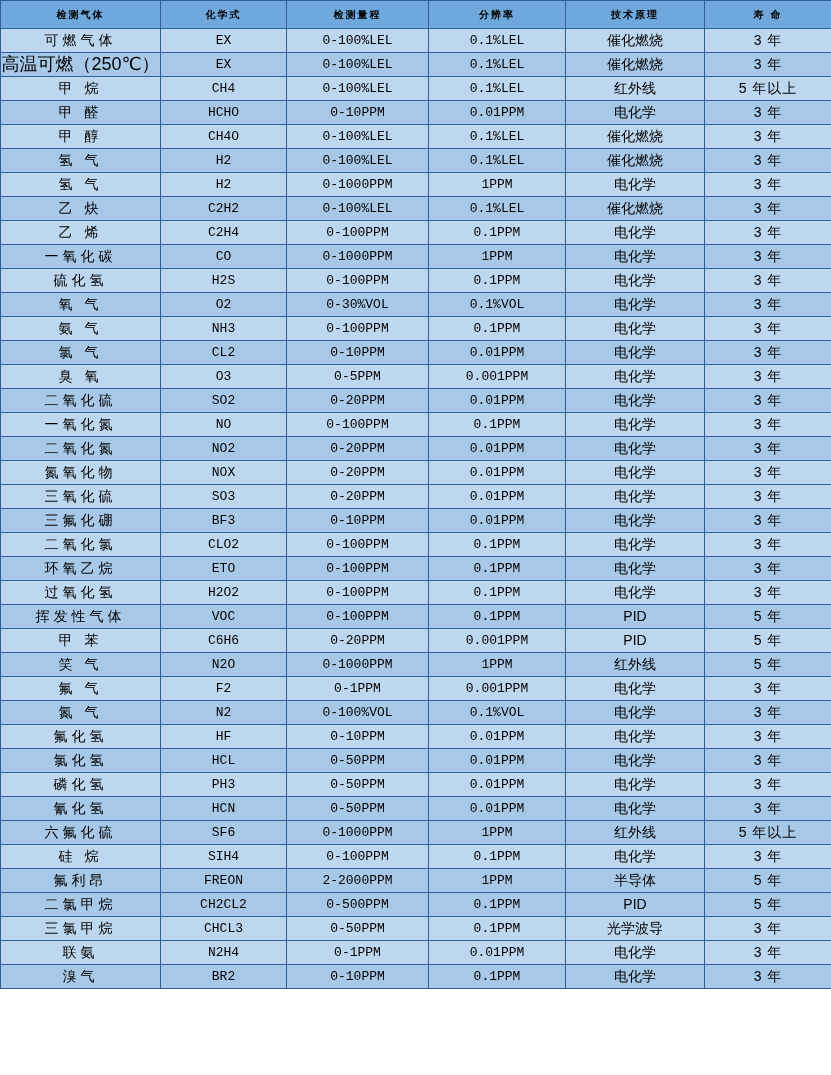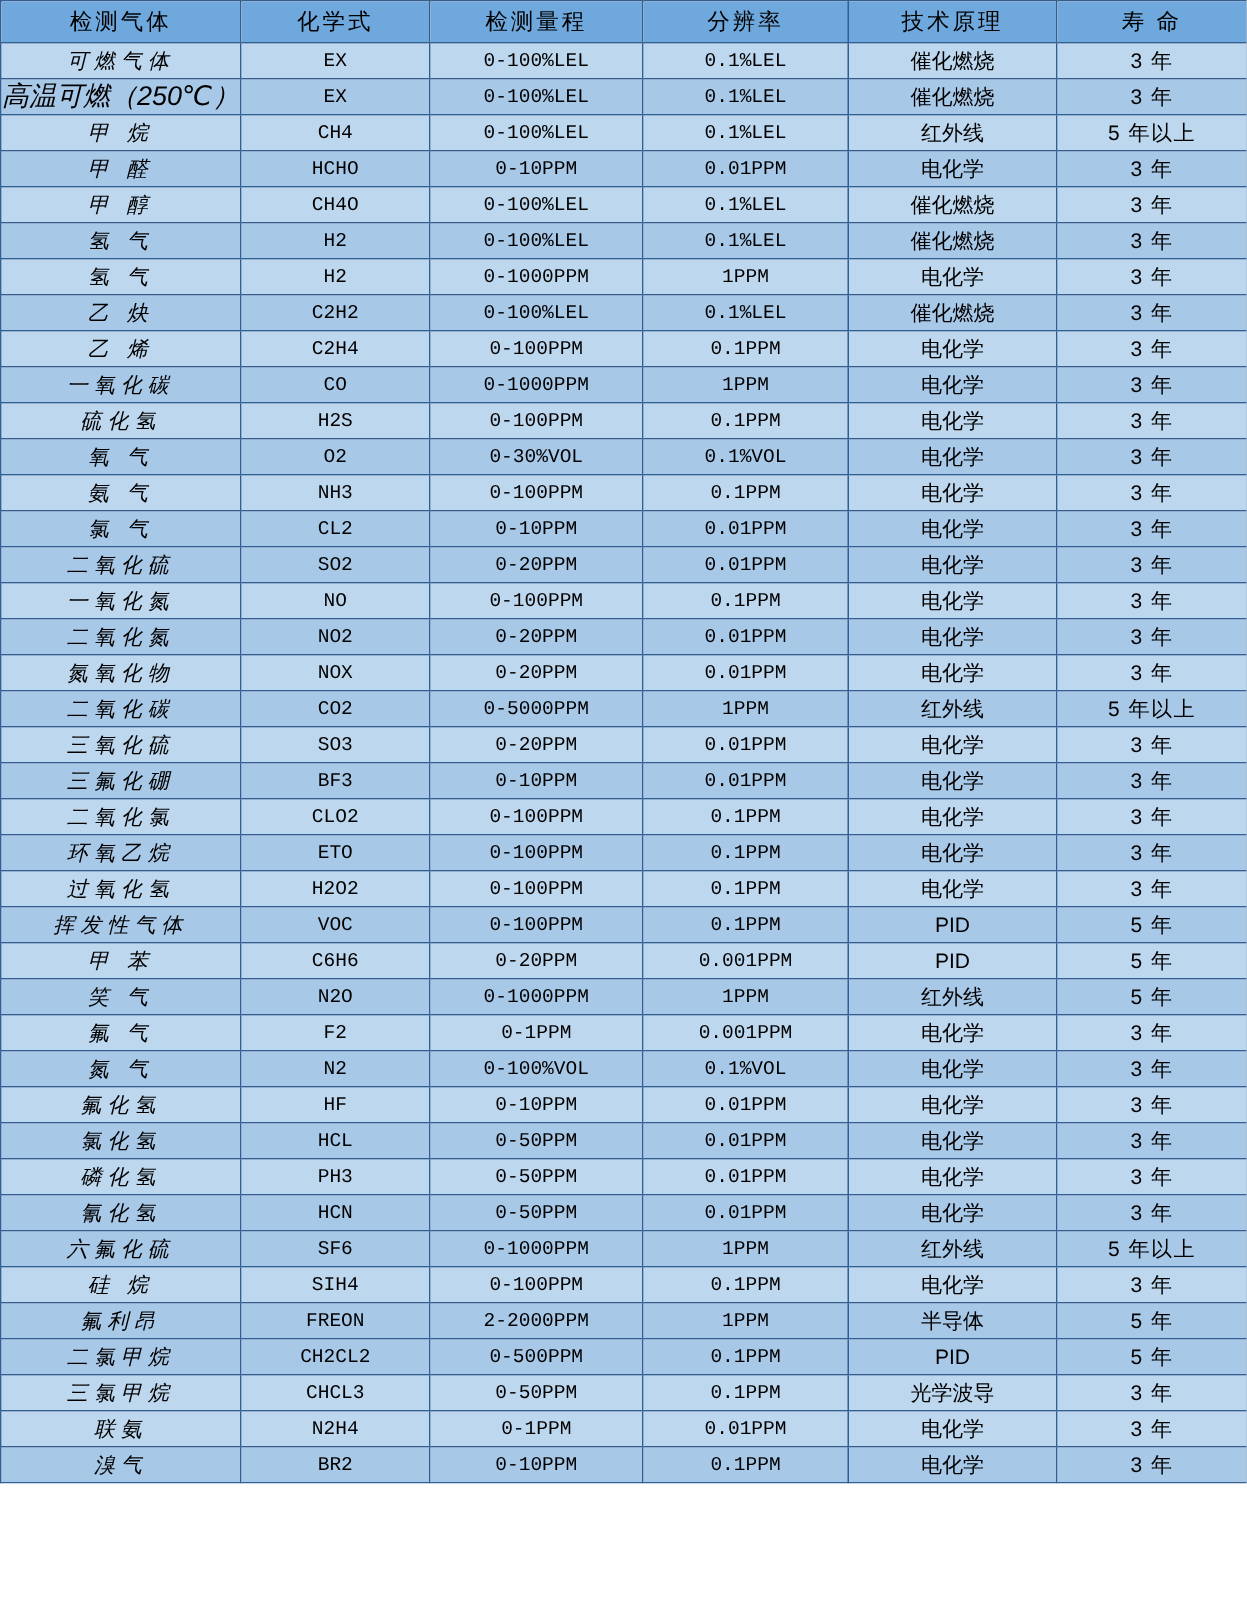--- a/index.html
+++ b/index.html
@@ -31,35 +31,34 @@
     padding: 0;
     height: 23px;
     line-height: 23px;
     font-size: 14px;
     color: #000000;
     overflow: hidden;
     white-space: nowrap;
   }
   #gas-table thead th {
     background: #6fa8dc;
-    font-weight: normal;
-    font-size: 15px;
+    font-weight: bold;
+    font-size: 10px;
     height: 27px;
     line-height: 27px;
     letter-spacing: 2px;
   }
   #gas-table tbody tr td {
     background: #bdd7ee;
   }
   #gas-table tbody tr.alt td {
     background: #a8c8e8;
   }
   #gas-table td.name {
     letter-spacing: 4px;
-    font-style: italic;
   }
   #gas-table td.name.tight {
     letter-spacing: 0px;
     font-size: 18px;
   }
   #gas-table td.mono {
     font-family: "Liberation Mono", "DejaVu Sans Mono", monospace;
     font-size: 13px;
     letter-spacing: 0px;
   }
@@ -195,20 +194,28 @@
         <td class="life">3 年</td>
       </tr>
       <tr class="alt">
         <td class="name">氯 气</td>
         <td class="mono">CL2</td>
         <td class="mono">0-10PPM</td>
         <td class="mono">0.01PPM</td>
         <td>电化学</td>
         <td class="life">3 年</td>
       </tr>
+      <tr>
+        <td class="name">臭 氧</td>
+        <td class="mono">O3</td>
+        <td class="mono">0-5PPM</td>
+        <td class="mono">0.001PPM</td>
+        <td>电化学</td>
+        <td class="life">3 年</td>
+      </tr>
       <tr class="alt">
         <td class="name">二氧化硫</td>
         <td class="mono">SO2</td>
         <td class="mono">0-20PPM</td>
         <td class="mono">0.01PPM</td>
         <td>电化学</td>
         <td class="life">3 年</td>
       </tr>
       <tr>
         <td class="name">一氧化氮</td>
@@ -226,28 +233,20 @@
         <td>电化学</td>
         <td class="life">3 年</td>
       </tr>
       <tr>
         <td class="name">氮氧化物</td>
         <td class="mono">NOX</td>
         <td class="mono">0-20PPM</td>
         <td class="mono">0.01PPM</td>
         <td>电化学</td>
         <td class="life">3 年</td>
-      </tr>
-      <tr class="alt">
-        <td class="name">二氧化碳</td>
-        <td class="mono">CO2</td>
-        <td class="mono">0-5000PPM</td>
-        <td class="mono">1PPM</td>
-        <td>红外线</td>
-        <td class="life">5 年以上</td>
       </tr>
       <tr>
         <td class="name">三氧化硫</td>
         <td class="mono">SO3</td>
         <td class="mono">0-20PPM</td>
         <td class="mono">0.01PPM</td>
         <td>电化学</td>
         <td class="life">3 年</td>
       </tr>
       <tr class="alt">

